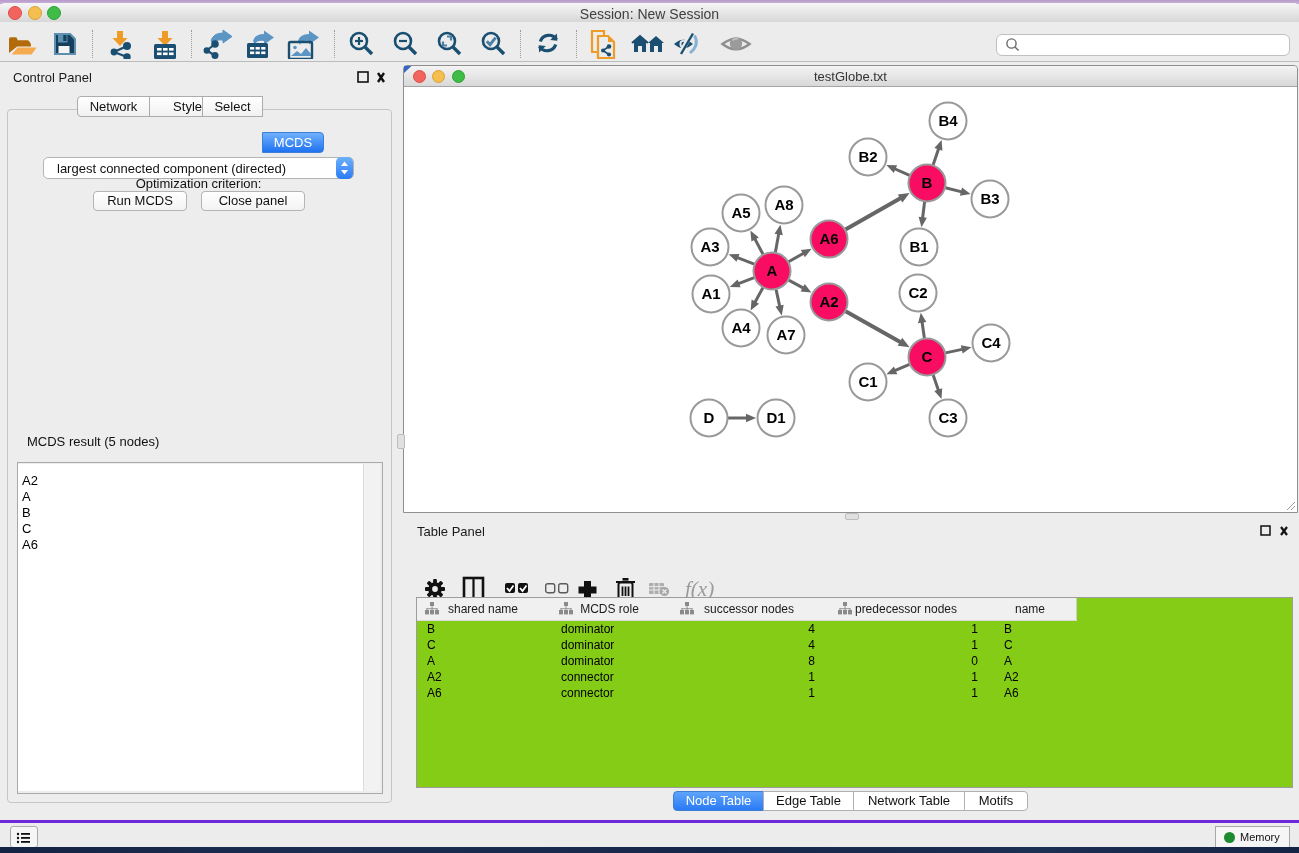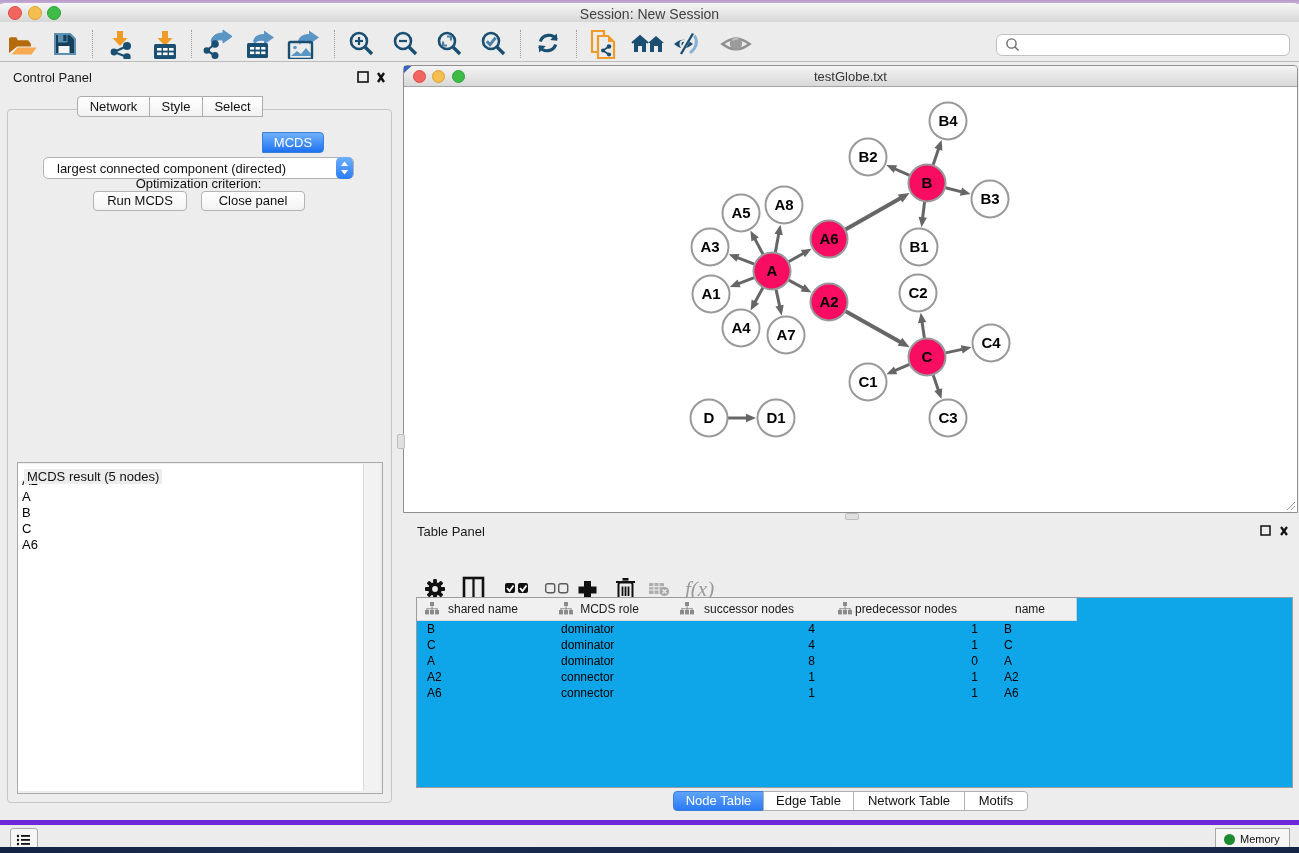--- a/index.html
+++ b/index.html
@@ -36,45 +36,45 @@
   #combo{left:43px;top:157px;width:309px;height:20px;background:#fff;
     border:1px solid #b4b4b4;border-radius:5px;}
   #combo .ct{position:absolute;left:13px;top:3px;font-size:13px;color:#111;}
   #combo .step{position:absolute;right:0px;top:-1px;width:17px;height:22px;
     border-radius:5px;background:linear-gradient(#6db0fb,#2a7cf7);}
   .btn{position:absolute;height:18px;line-height:18px;text-align:center;
     background:linear-gradient(#ffffff,#f3f3f3);border:1px solid #b4b4b4;
     border-radius:4px;font-size:13px;color:#111;}
   
   #fs{left:17px;top:462px;width:364px;height:330px;border:1px solid #a9a9a9;}
-  #fs-legend{left:24px;top:469px;background:#ededed;padding:0 3px;font-size:13px;color:#111;}
+  #fs-legend{left:24px;top:434px;background:#ededed;padding:0 3px;font-size:13px;color:#111;}
   #fs-list{position:absolute;left:0px;top:1px;width:362px;height:327px;background:#fff;}
   #fs-scroll{position:absolute;left:345px;top:0px;width:16px;height:327px;background:#f2f2f2;border-left:1px solid #dcdcdc;}
   .li{position:absolute;left:4px;font-size:13px;color:#000;}
   
   #statusbar{left:0;top:820px;width:1299px;height:27px;background:#ececec;
-    border-top:5px solid #6d28d9;}
+    border-top:3px solid #6d28d9;}
   #bottomstrip{left:0;top:847px;width:1299px;height:6px;
     background:linear-gradient(90deg,#132344,#1b2e52 25%,#15264a 55%,#1c3054 80%,#142445);}
   #memorybtn{position:absolute;left:1215px;top:3px;width:73px;height:21px;
     background:#f6f6f6;border:1px solid #a8a8a8;font-size:11px;color:#111;}
   #listbtn{position:absolute;left:10px;top:3px;width:26px;height:20px;
     background:#f6f6f6;border:1px solid #ababab;border-radius:3px;}
   
   #netwin{left:403px;top:65px;width:893px;height:446px;
     border:1px solid #8f8f8f;border-radius:4px 4px 0 0;background:#fff;}
   #net-titlebar{position:absolute;left:0;top:0;width:893px;height:20px;
     background:linear-gradient(#f4f4f4,#d8d8d8);border-bottom:1px solid #a5a5a5;
     border-radius:4px 4px 0 0;}
   #net-titlebar .title{position:absolute;left:0;right:0;top:3px;text-align:center;
     font-size:13px;color:#333;}
   .tl2{position:absolute;width:11px;height:11px;border-radius:50%;top:4px;}
   
   #tp-title{left:417px;top:524px;font-size:13px;color:#1a1a1a;}
-  #tbl{left:416px;top:597px;width:875px;height:189px;background:#0ea5e9;
+  #tbl{left:416px;top:597px;width:875px;height:189px;background:#84cc16;
     border:1px solid #9c9c9c;}
   .th{position:absolute;top:0;height:22px;background:#f0f0f0;
     border-right:1px solid #cdcdcd;}
   .th span{position:absolute;left:0;right:0;top:4px;text-align:center;
     font-size:12px;color:#1a1a1a;}
   #thead-row{position:absolute;left:0;top:0;width:660px;height:22px;
     background:#f0f0f0;border-bottom:1px solid #d9d9d9;}
   .td{position:absolute;font-size:12px;color:#000;}
   
   .btab{position:absolute;top:0;height:18px;line-height:18px;text-align:center;
@@ -225,21 +225,21 @@
 <div class="abs" id="cp-title">Control Panel</div>
 <div class="abs winbtns" style="left:357px;top:71px;">
   <svg width="30" height="13" viewBox="0 0 30 13">
     <rect x="1" y="1" width="10" height="10" fill="none" stroke="#111" stroke-width="1.6"></rect>
     <path d="M21 2 L27 11 M27 2 L21 11" stroke="#111" stroke-width="2.4"></path>
   </svg>
 </div>
 <div class="abs" id="cp-panel"></div>
 <div class="abs" id="cp-tabs">
   <div class="tab" style="left:0;width:71px;border-radius:4px 0 0 4px;">Network</div>
-  <div class="tab" style="left:72px;width:52px;">Style</div>
+  <div class="tab" style="left:72px;width:52px;text-align:right;">Style</div>
   <div class="tab" style="left:125px;width:59px;">Select</div>
   <div class="tab sel" style="left:185px;width:60px;border-radius:0 4px 4px 0;">MCDS</div>
 </div>
 <div class="abs" id="opt-label">Optimization criterion:</div>
 <div class="abs" id="combo">
   <div class="ct">largest connected component (directed)</div>
   <div class="step">
     <svg width="17" height="22" viewBox="0 0 17 22">
       <path d="M5 9 L8.5 4.5 L12 9 Z" fill="#fff"></path>
       <path d="M5 13 L8.5 17.5 L12 13 Z" fill="#fff"></path>

